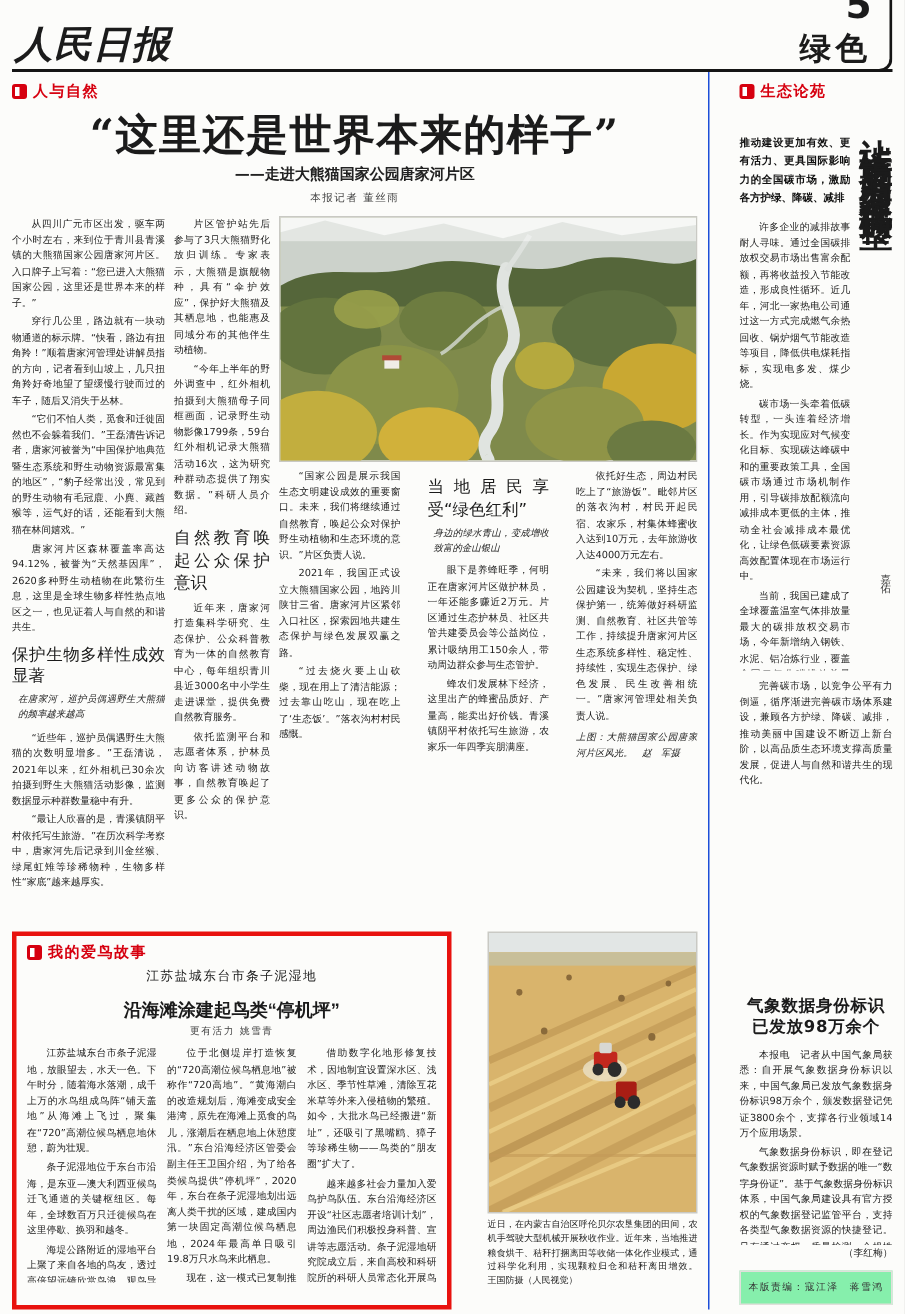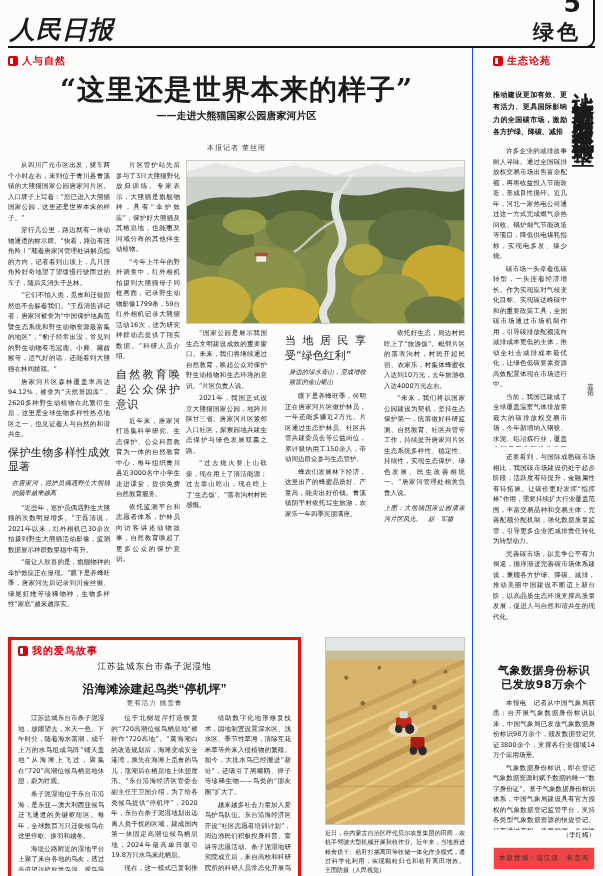--- a/index.html
+++ b/index.html
@@ -19,21 +19,21 @@
   .cols-wrap{display:flex;align-items:stretch;}
   .left-region{width:457px;}
   .right-region{flex:1;border-left:1px solid #1d4ed8;padding-left:20px;margin-left:7px;min-width:0;}
   
   .sec-row{display:flex;align-items:center;gap:4px;margin:6px 0 0;}
   .sec-icon{width:10px;height:10px;background:#d6000f;border-radius:2px;position:relative;flex:0 0 auto;}
   .sec-icon:after{content:"";position:absolute;left:2px;top:2px;width:3px;height:6px;background:#fff;}
   .sec-label{color:#d6000f;font-weight:bold;font-size:10px;letter-spacing:1px;}
   
   .m-head{text-align:center;font-family:"DejaVu Serif",serif;font-weight:bold;font-size:28px;line-height:1.15;margin:6px 0 3px;letter-spacing:1px;}
-  .m-deck{text-align:center;font-size:10px;font-weight:bold;color:#222;margin-bottom:20px;}
+  .m-deck{text-align:center;font-size:10px;font-weight:bold;color:#222;margin-bottom:4px;}
   .m-byline{text-align:center;font-size:7px;color:#444;margin-bottom:7px;letter-spacing:1px;}
   .m-body{display:flex;gap:6px;height:468px;overflow:hidden;}
   .textcol{font-size:6.5px;line-height:1.62;text-align:justify;overflow:hidden;}
   .textcol p{margin:0 0 2px;text-indent:2em;}
   .mcol1{width:102px;flex:0 0 auto;}
   .mcol2{width:64px;flex:0 0 auto;}
   .m-right{flex:1;display:flex;flex-direction:column;min-width:0;}
   .m-photo{width:100%;height:164px;display:block;border:1px solid #c9c9c4;box-sizing:border-box;}
   .under-photo{display:flex;gap:18px;flex:1;margin-top:4px;overflow:hidden;}
   .ucol{flex:1;min-width:0;}
@@ -56,21 +56,21 @@
   .eco-top{display:flex;gap:5px;height:372px;overflow:hidden;margin-top:7px;}
   .eco-left{flex:1;min-width:0;margin-top:12px;}
   .eco-intro{font-weight:bold;font-size:7px;line-height:1.75;text-align:justify;margin:2px 0 8px;color:#111;}
   .eco-headcol{writing-mode:vertical-rl;flex:0 0 auto;display:flex;}
   .eco-vhead{font-family:"DejaVu Serif",serif;font-weight:bold;font-size:22px;letter-spacing:4px;line-height:1.05;}
   .eco-vbyline{font-size:7px;letter-spacing:2px;color:#333;padding-top:246px;margin-left:2px;}
   .eco-bottom{height:202px;overflow:hidden;margin-top:5px;}
   .wx-head{font-weight:bold;font-size:11px;text-align:center;letter-spacing:.5px;margin:10px 0 5px;line-height:1.3;}
   .wx-body{height:132px;overflow:hidden;}
   .wx-sig{text-align:right;font-size:6.5px;margin-top:1px;}
-  .editor-box{margin-top:7px;background:#ef4444;border:1px solid #e0e0db;text-align:center;
+  .editor-box{margin-top:7px;background:#86efac;border:1px solid #e0e0db;text-align:center;
               font-size:6.5px;padding:6px 2px;letter-spacing:1px;color:#333;}
 </style>
 </head>
 <body>
 
 <div class="page">
 
   <div class="hdr">
     <div class="masthead">人民日报</div>
     <div class="hdr-right">
@@ -100,21 +100,21 @@
             <div>
                 <p>从四川广元市区出发，驱车两个小时左右，来到位于青川县青溪镇的大熊猫国家公园唐家河片区。入口牌子上写着：“您已进入大熊猫国家公园，这里还是世界本来的样子。”</p>
                 <p>穿行几公里，路边就有一块动物通道的标示牌。“快看，路边有扭角羚！”顺着唐家河管理处讲解员指的方向，记者看到山坡上，几只扭角羚好奇地望了望缓慢行驶而过的车子，随后又消失于丛林。</p>
                 <p>“它们不怕人类，觅食和迁徙固然也不会躲着我们。”王磊清告诉记者，唐家河被誉为“中国保护地典范暨生态系统和野生动物资源最富集的地区”，“豹子经常出没，常见到的野生动物有毛冠鹿、小麂、藏酋猴等，运气好的话，还能看到大熊猫在林间嬉戏。”</p>
                 <p>唐家河片区森林覆盖率高达94.12%，被誉为“天然基因库”，2620多种野生动植物在此繁衍生息，这里是全球生物多样性热点地区之一，也见证着人与自然的和谐共生。</p>
               </div>
             <div class="subhead">保护生物多样性成效显著</div>
             <div class="lede">在唐家河，巡护员偶遇野生大熊猫的频率越来越高</div>
             <div>
                 <p>“近些年，巡护员偶遇野生大熊猫的次数明显增多。”王磊清说，2021年以来，红外相机已30余次拍摄到野生大熊猫活动影像，监测数据显示种群数量稳中有升。</p>
-                <p>“最让人欣喜的是，旗舰物种的伞护效应正在显现。”眼下是养蜂旺季，唐家河先后记录到川金丝猴、绿尾虹雉等珍稀物种，生物多样性“家底”越来越厚实。</p>
+                <p>“最让人欣喜的是，青溪镇阴平村依托写生旅游。”在历次科学考察中，唐家河先后记录到川金丝猴、绿尾虹雉等珍稀物种，生物多样性“家底”越来越厚实。</p>
               </div>
           </div>
 
           <div class="textcol mcol2">
             <div>
                 <p>片区管护站先后参与了3只大熊猫野化放归训练。专家表示，大熊猫是旗舰物种，具有“伞护效应”，保护好大熊猫及其栖息地，也能惠及同域分布的其他伴生动植物。</p>
                 <p>“今年上半年的野外调查中，红外相机拍摄到大熊猫母子同框画面，记录野生动物影像1799条，59台红外相机记录大熊猫活动16次，这为研究种群动态提供了翔实数据。”科研人员介绍。</p>
               </div>
             <div class="subhead">自然教育唤起公众保护意识</div>
             <div>
@@ -259,21 +259,20 @@
                 </div>
             </div>
           </div>
           <div class="eco-headcol">
             <span class="eco-vhead">让碳市场更好助力绿色低碳转型</span>
             <span class="eco-vbyline">嘉 佑</span>
           </div>
         </div>
         <div class="eco-bottom textcol">
           <div>
-              <p>还要看到，与国际成熟碳市场相比，我国碳市场建设仍处于起步阶段，活跃度有待提升，金融属性有待拓展。让碳价更好发挥“指挥棒”作用，需要持续扩大行业覆盖范围，丰富交易品种和交易主体，完善配额分配机制，强化数据质量监管，引导更多企业把减排责任转化为转型动力。</p>
               <p>完善碳市场，以竞争公平有力倒逼，循序渐进完善碳市场体系建设，兼顾各方护绿、降碳、减排，推动美丽中国建设不断迈上新台阶，以高品质生态环境支撑高质量发展，促进人与自然和谐共生的现代化。</p>
             </div>
         </div>
       </div>
 
       <div>
         <h3 class="wx-head">气象数据身份标识已发放98万余个</h3>
         <div class="wx-body textcol">
           <div>
               <p>本报电　记者从中国气象局获悉：自开展气象数据身份标识以来，中国气象局已发放气象数据身份标识98万余个，颁发数据登记凭证3800余个，支撑各行业领域14万个应用场景。</p>

